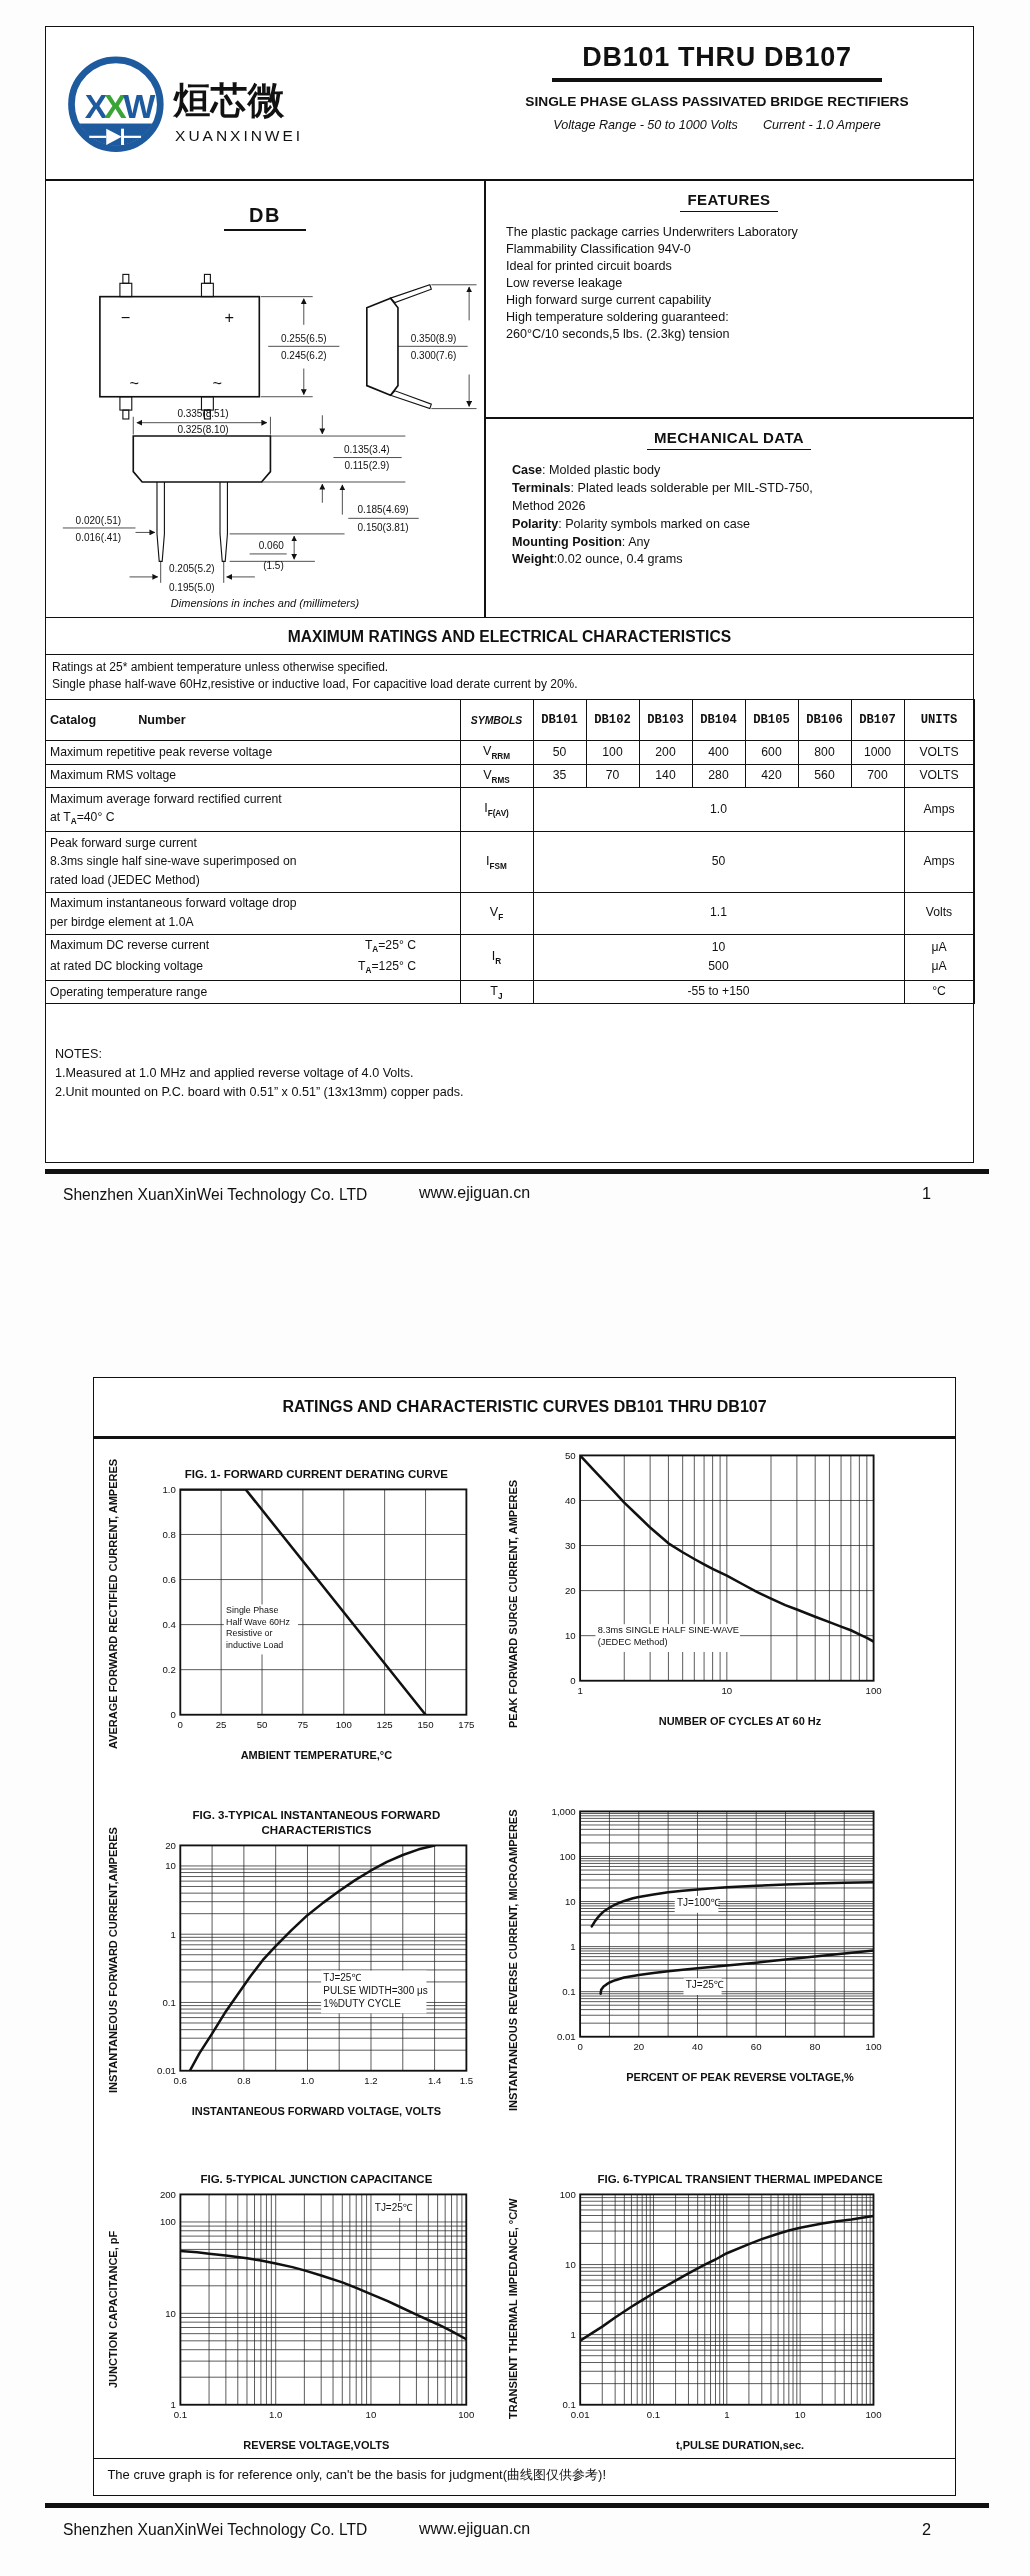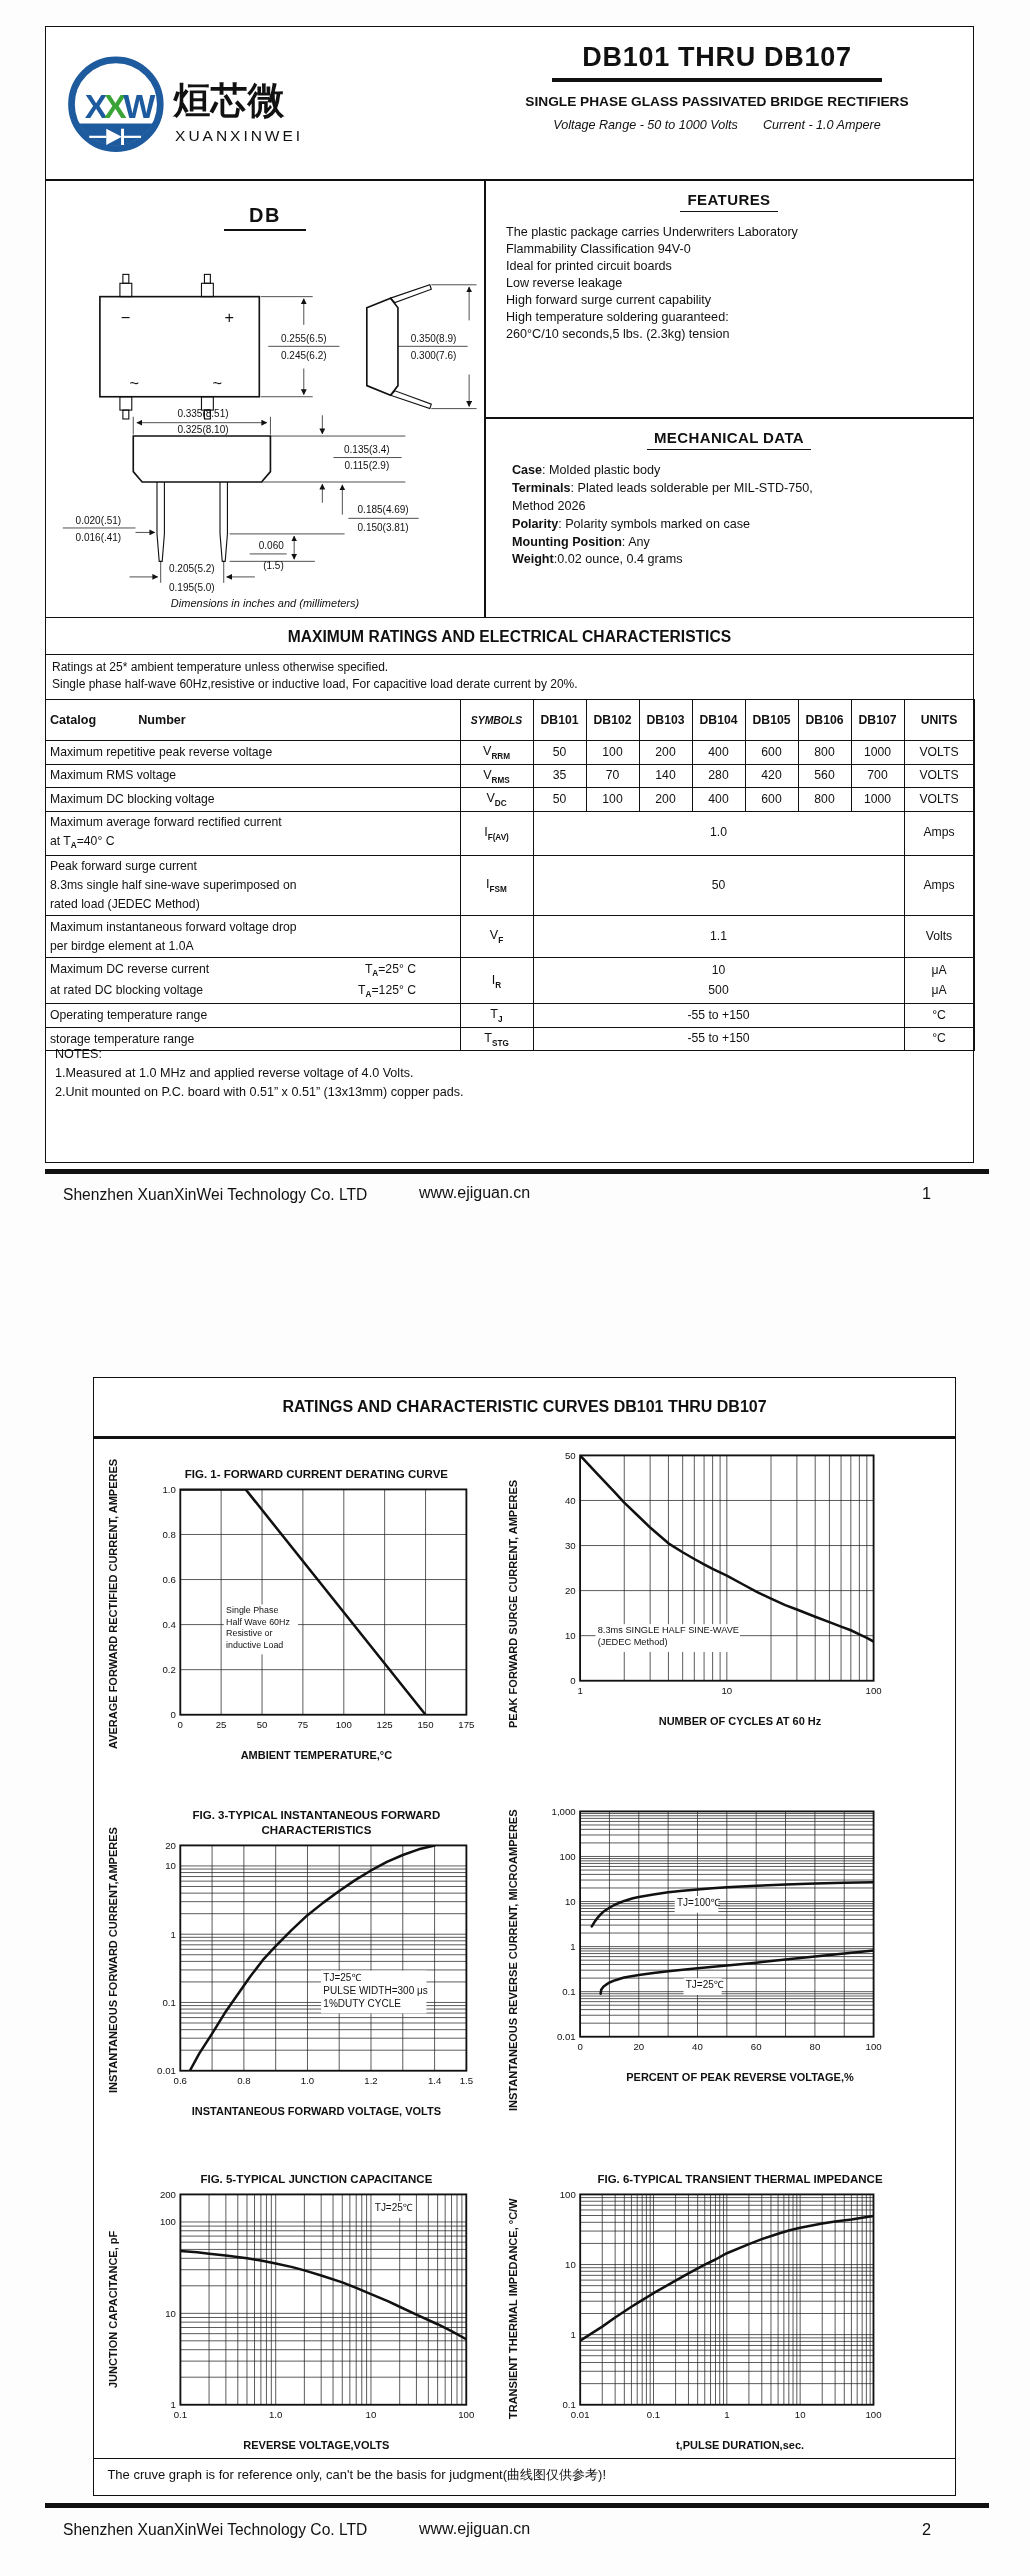--- a/index.html
+++ b/index.html
@@ -47,21 +47,21 @@
   
   #ratings-bar{position:absolute;left:0;top:590px;width:100%;height:38px;border-top:1.5px solid #111;border-bottom:1.5px solid #111;
     text-align:center;font-weight:bold;font-size:15.6px;line-height:38px;box-sizing:border-box;}
   #ratings-note{position:absolute;left:6px;top:632px;font-size:12px;line-height:1.45;}
   #ratings-table{position:absolute;left:-1.5px;top:672px;border-collapse:collapse;table-layout:fixed;width:930px;font-size:12.2px;}
   #ratings-table th,#ratings-table td{border:1.5px solid #111;padding:1.5px 4.5px;}
   #ratings-table th{font-weight:bold;}
   .h-label{height:37px;vertical-align:middle;text-align:left;font-size:12.6px;font-weight:normal;}
   .h-label .g{display:inline-block;width:42px;}
   .h-sym{font-style:italic;font-size:10.4px;font-weight:normal;text-align:center;}
-  .h-db,.h-units{text-align:center;font-size:12.2px;}
+  .h-db,.h-units{text-align:center;font-size:12.2px;font-family:Liberation Mono, monospace;}
   .c-label{text-align:left;line-height:1.55;}
   .c-sym{text-align:center;font-size:12.6px;}
   .c-sym sub,.c-label sub{font-size:8.2px;font-weight:bold;}
   .c-val{text-align:center;line-height:1.6;}
   .c-unit{text-align:center;line-height:1.6;}
   .lbl-line{display:flex;}
   .cond{margin-left:auto;margin-right:39px;}
   #notes-block{position:absolute;left:9px;top:1018px;font-size:12.6px;line-height:1.5;}
 
   
@@ -304,38 +304,20 @@
           <td class="c-val">420</td>
           <td class="c-val">560</td>
           <td class="c-val">700</td>
           <td class="c-unit">
             <div>VOLTS</div>
           </td>
         </tr>
         <tr>
           <td class="c-label">
             <div class="lbl-line">
-              <span><span>Maximum DC blocking voltage</span></span>
-            </div>
-          </td>
-          <td class="c-sym"><span>V</span><sub>DC</sub></td>
-          <td class="c-val">50</td>
-          <td class="c-val">100</td>
-          <td class="c-val">200</td>
-          <td class="c-val">400</td>
-          <td class="c-val">600</td>
-          <td class="c-val">800</td>
-          <td class="c-val">1000</td>
-          <td class="c-unit">
-            <div>VOLTS</div>
-          </td>
-        </tr>
-        <tr>
-          <td class="c-label">
-            <div class="lbl-line">
               <span><span>Maximum average forward rectified current</span></span>
             </div>
             <div class="lbl-line">
               <span><span>at T</span><sub>A</sub><span>=40° C</span></span>
             </div>
           </td>
           <td class="c-sym"><span>I</span><sub>F(AV)</sub></td>
           <td colspan="7" class="c-val">
             <div>1.0</div>
           </td>
@@ -401,34 +383,20 @@
             <div>μA</div>
           </td>
         </tr>
         <tr>
           <td class="c-label">
             <div class="lbl-line">
               <span><span>Operating temperature range</span></span>
             </div>
           </td>
           <td class="c-sym"><span>T</span><sub>J</sub></td>
-          <td colspan="7" class="c-val">
-            <div>-55 to +150</div>
-          </td>
-          <td class="c-unit">
-            <div>°C</div>
-          </td>
-        </tr>
-        <tr>
-          <td class="c-label">
-            <div class="lbl-line">
-              <span><span>storage temperature range</span></span>
-            </div>
-          </td>
-          <td class="c-sym"><span>T</span><sub>STG</sub></td>
           <td colspan="7" class="c-val">
             <div>-55 to +150</div>
           </td>
           <td class="c-unit">
             <div>°C</div>
           </td>
         </tr>
       </tbody>
   </table>
 

